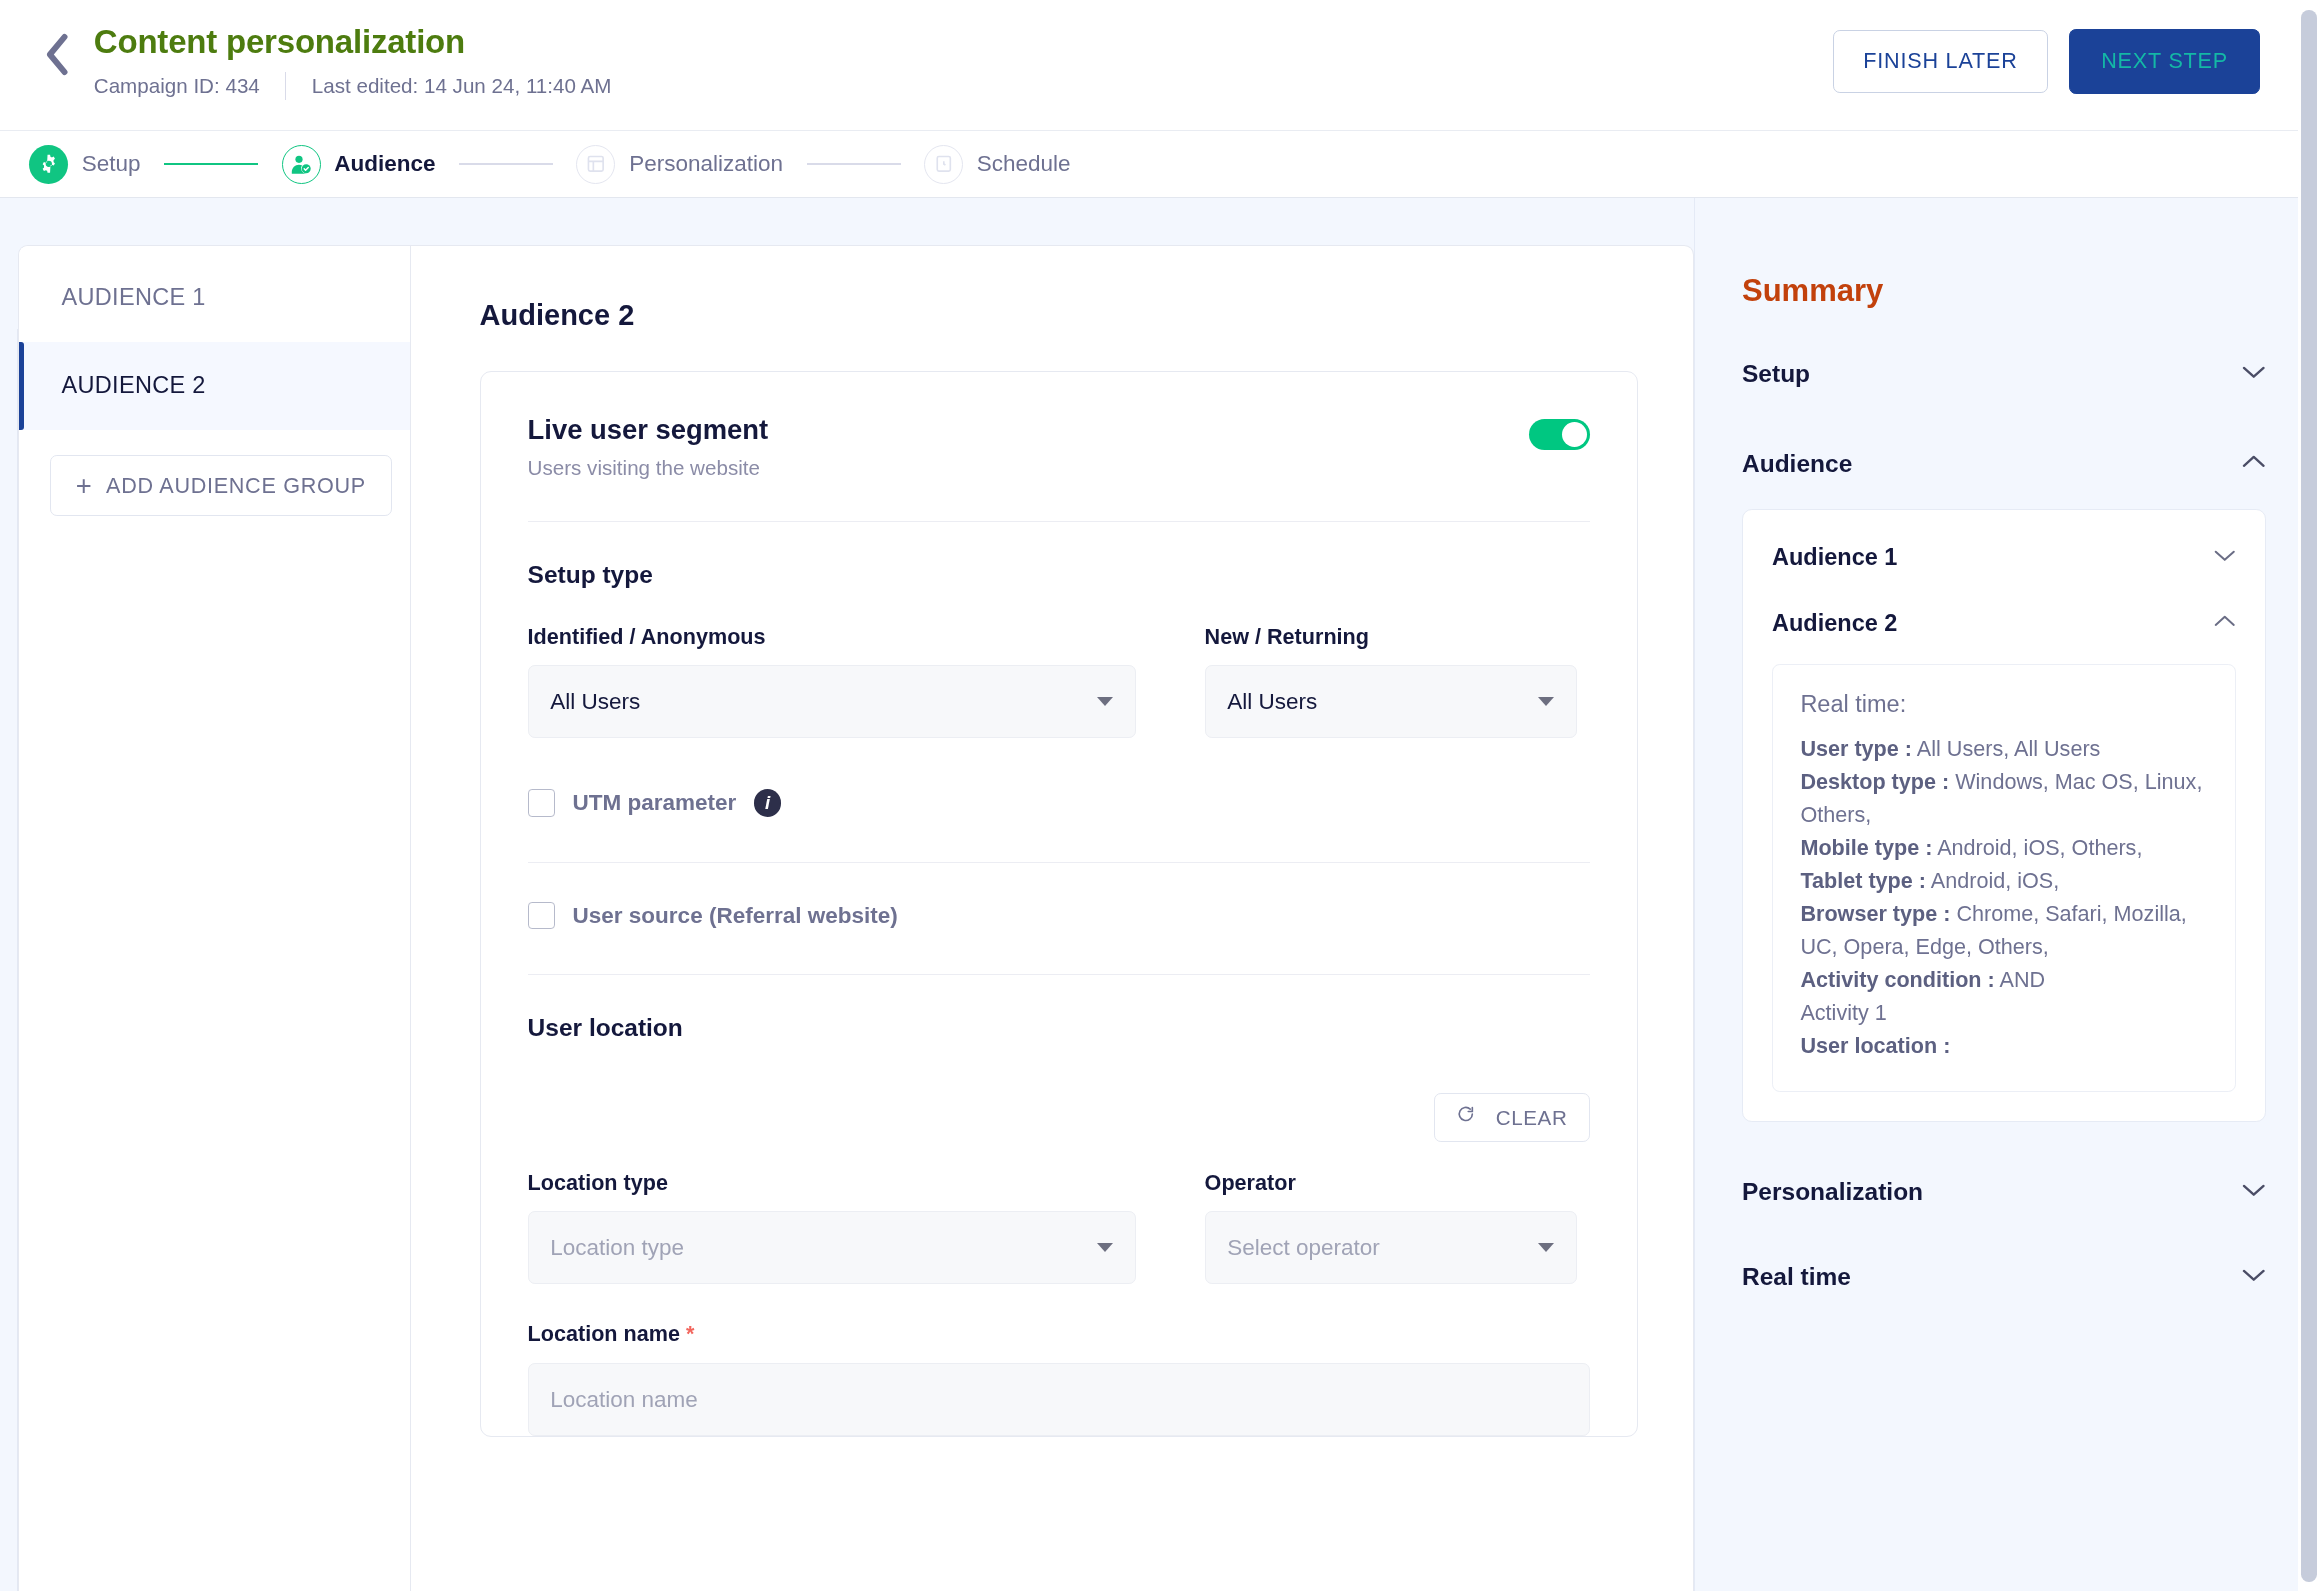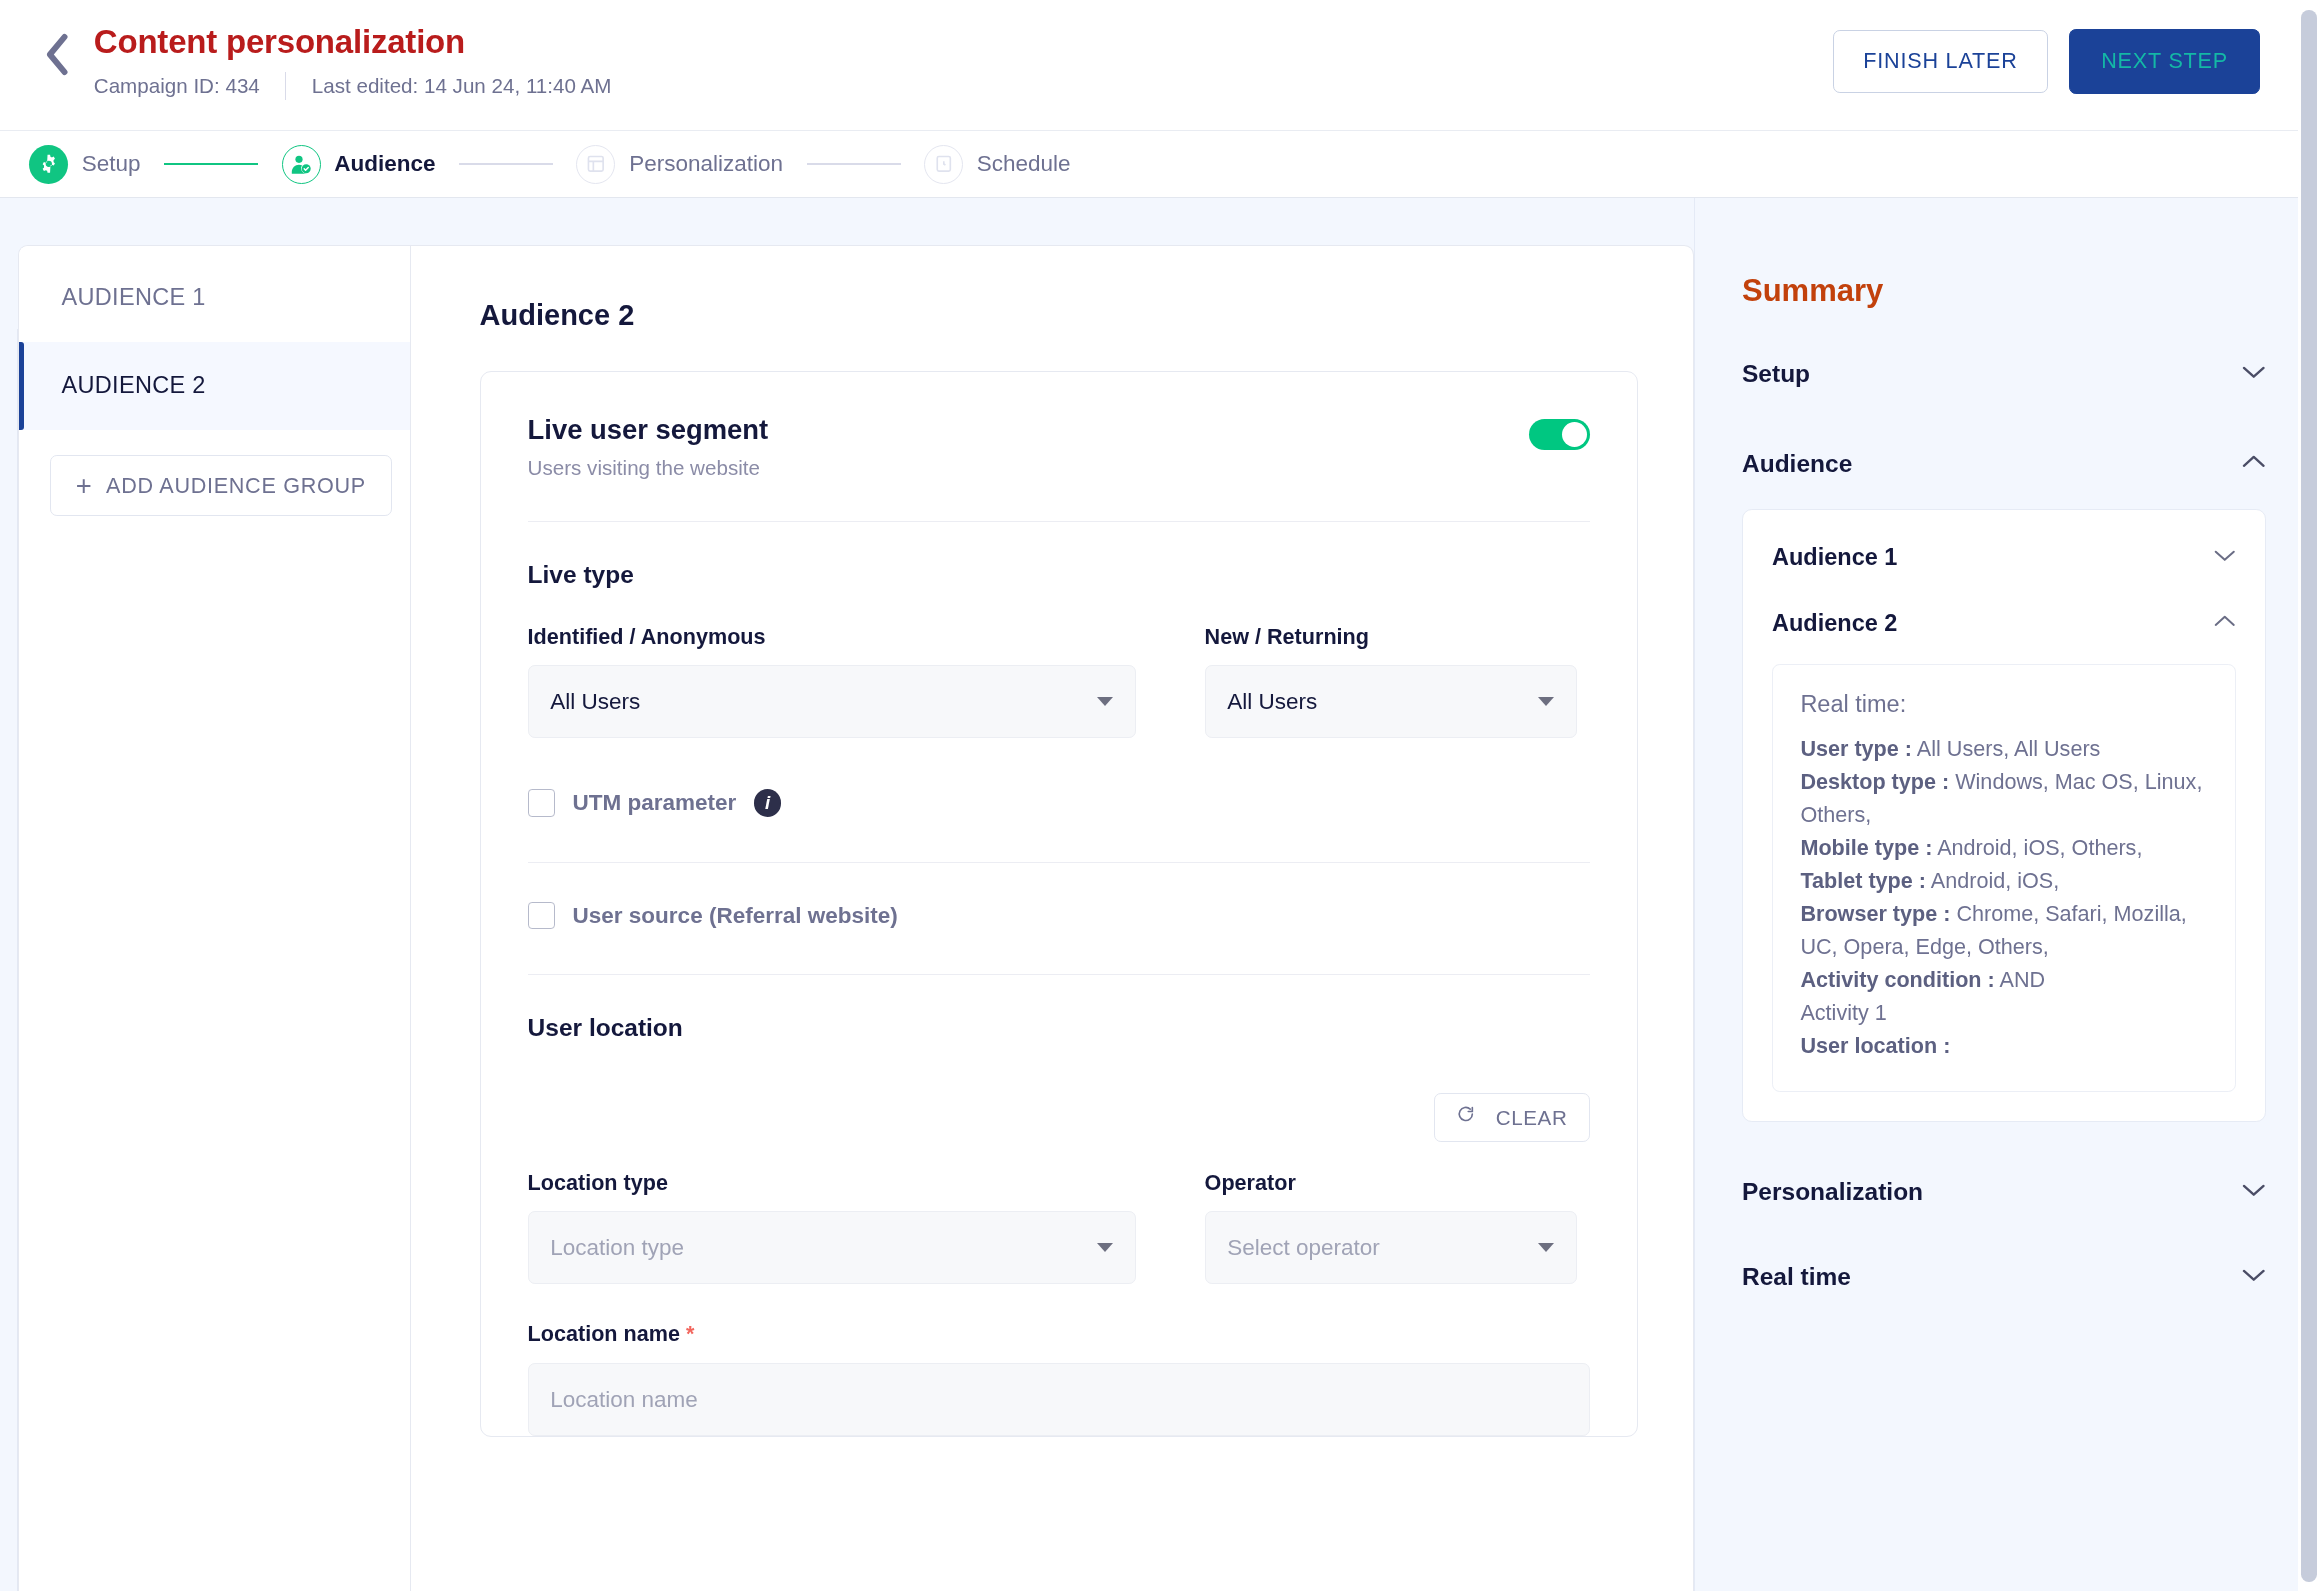--- a/index.html
+++ b/index.html
@@ -30,21 +30,21 @@
   .back-btn {
     width: 55px; height: 63px;
     display: flex; align-items: center; justify-content: center;
     flex: 0 0 55px;
     margin-top: 5.9px;
     cursor: pointer;
   }
   .back-btn svg { display:block; }
   .head-titles { margin-left: 9.8px; padding-top: 3.9px; }
   .page-title {
-    font-size: 33px; font-weight: 700; color: #b91c1c;
+    font-size: 33px; font-weight: 700; color: #4d7c0f;
     letter-spacing: -0.2px; line-height: 41px;
   }
   .meta-row {
     margin-top: 10px;
     display: flex; align-items: center;
     font-size: 20.6px; color: #6e7191; line-height: 25.5px;
   }
   .meta-div {
     width: 1px; height: 27.4px; background: #d9dbe9;
     margin: 0 25.5px;
@@ -444,21 +444,21 @@
                 <div class="card-title">Live user segment</div>
                 <div class="card-sub">Users visiting the website</div>
               </div>
               <div class="toggle">
                 <div class="knob"></div>
               </div>
             </div>
 
             <div class="hr"></div>
 
-            <div class="sec-title">Live type</div>
+            <div class="sec-title">Setup type</div>
 
             <div class="field-row">
               <div class="field w1">
                 <label class="field-label">Identified / Anonymous</label>
                 <div class="select">
                   <span>All Users</span>
                   <span class="caret"></span>
                 </div>
               </div>
               <div class="field w2">

